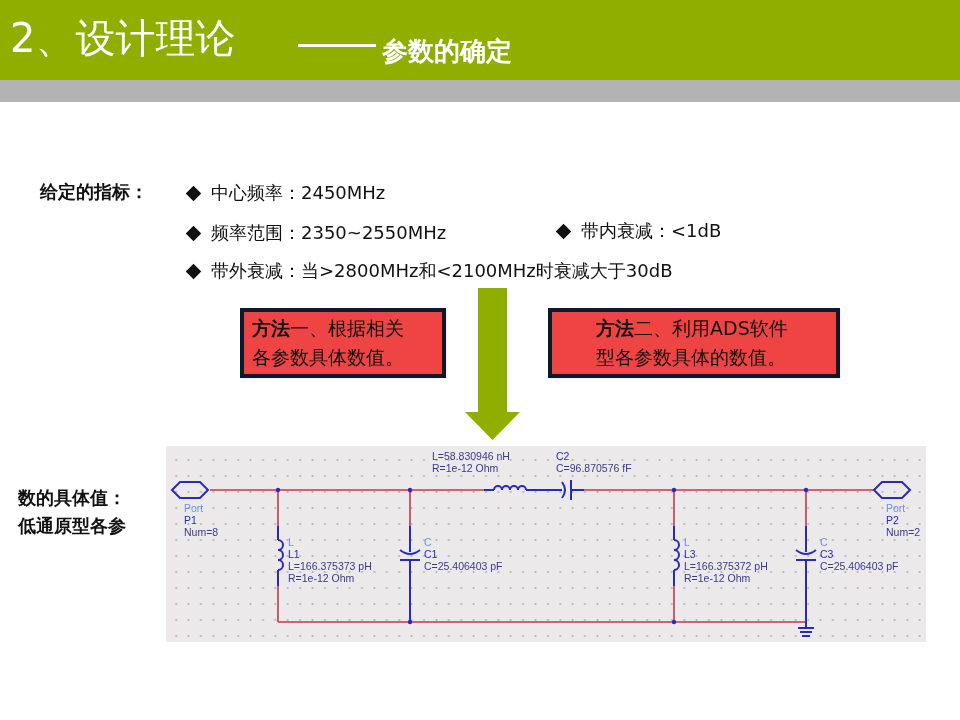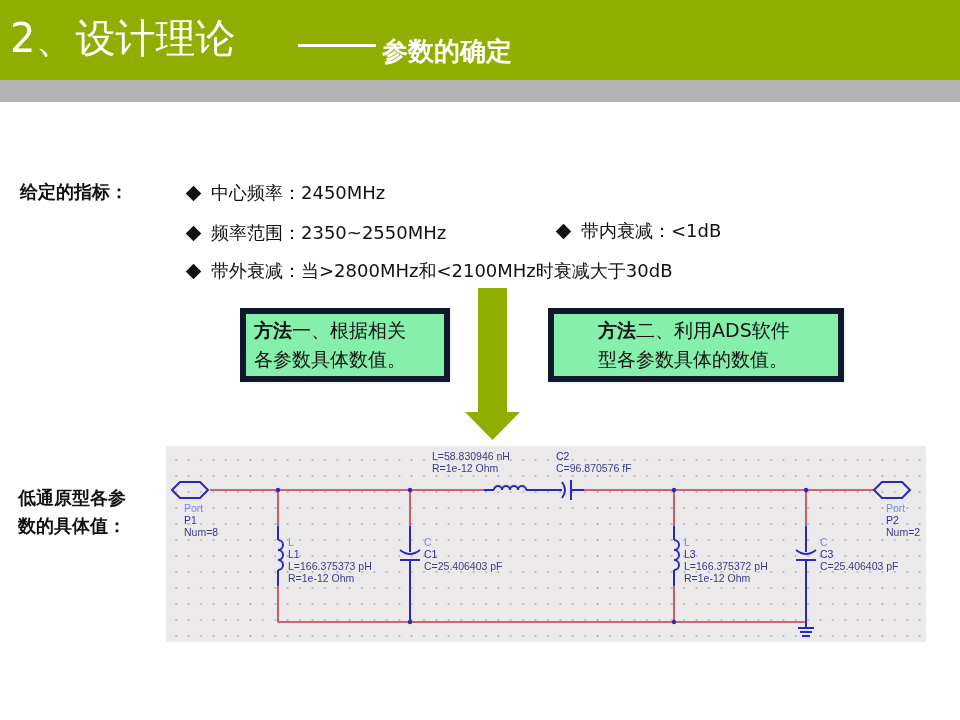--- a/index.html
+++ b/index.html
@@ -22,33 +22,33 @@
     font-size: 40px; line-height: 56px; white-space: nowrap;
   }
   .title-dash {
     position: absolute; left: 298px; top: 44px; width: 78px; height: 3px; background: #fff;
   }
   .title-sub {
     position: absolute; left: 382px; top: 26px; color: #fff; font-weight: bold;
     font-size: 26px; line-height: 36px; white-space: nowrap; margin-top: 7px;
   }
   .spec-label {
-    position: absolute; left: 20px; top: 180px; font-size: 18px; font-weight: bold;
+    position: absolute; left: 40px; top: 180px; font-size: 18px; font-weight: bold;
     font-family: "DejaVu Serif", "Liberation Serif", serif;
     text-align: right;
   }
   .bullet {
     position: absolute; font-size: 18px; line-height: 26px; white-space: nowrap;
   }
   .diamond {
     display: inline-block; width: 11px; height: 11px; background: #111;
     transform: rotate(45deg); margin: 0 12px 2px 4px; vertical-align: middle;
   }
   .method-box {
-    position: absolute; border: 6px solid #0f172a; background: #86efac;
+    position: absolute; border: 4px solid #0f172a; background: #ef4444;
     font-size: 19px; line-height: 29px; padding: 2px 8px;
     box-shadow: 1px 1px 2px rgba(0,0,0,0.08);
   }
   .method-box b { font-weight: bold; }
   .arrow { position: absolute; left: 464px; top: 288px; }
   .lp-label {
     position: absolute; left: 18px; top: 484px; font-size: 18px; font-weight: bold;
     line-height: 28px; font-family: "DejaVu Serif", "Liberation Serif", serif;
   }
   .schematic {
@@ -93,22 +93,22 @@
 <div class="method-box" style="left:548px; top:308px; width:232px;padding-left:44px;">
   <div><b>方法</b><span>二、利用ADS软件</span></div>
   <div>型各参数具体的数值。</div>
 </div>
 
 <svg class="arrow" width="58" height="154">
   <polygon points="14,0 43,0 43,124 56,124 28.5,152 1,124 14,124" fill="#8fae00"></polygon>
 </svg>
 
 <div class="lp-label">
+  <div>数的具体值：</div>
   <div>低通原型各参</div>
-  <div>数的具体值：</div>
 </div>
 
 <div class="schematic">
   <svg width="760" height="196">
 
     <g stroke="#c0394f" stroke-width="1.6" fill="none">
       <line x1="44" y1="44" x2="318" y2="44"></line>
       <line x1="418" y1="44" x2="708" y2="44"></line>
 
       <line x1="112" y1="176" x2="640" y2="176"></line>

